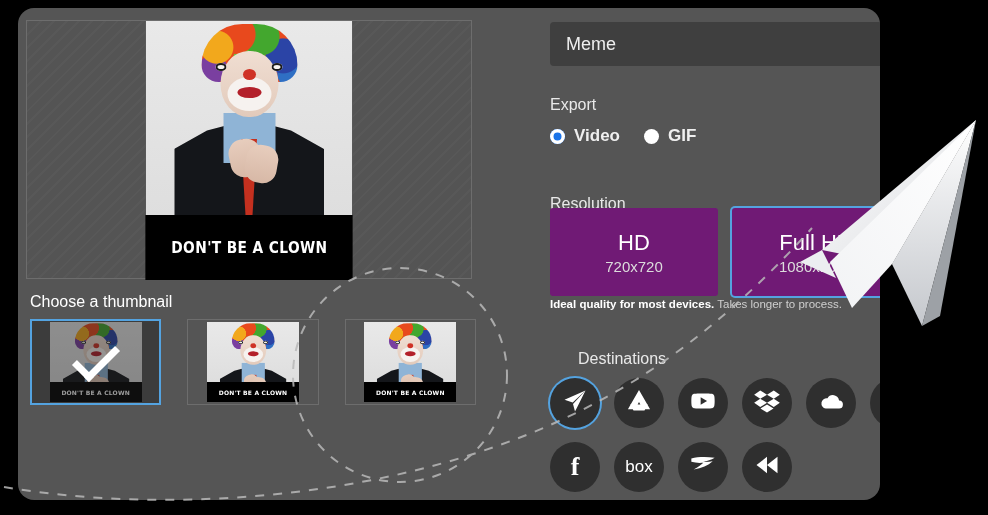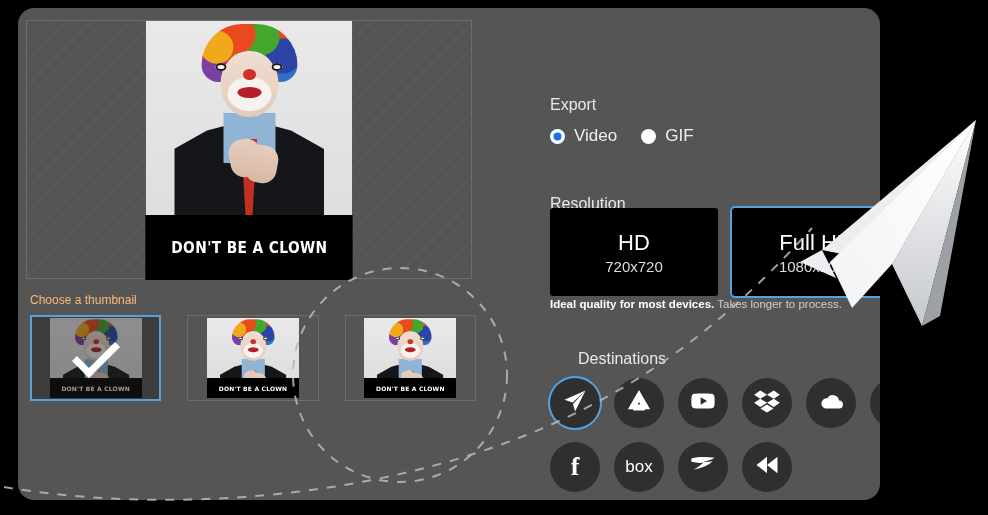--- a/index.html
+++ b/index.html
@@ -65,21 +65,21 @@
     width:16px; height:76px; background:#c4301f; clip-path:polygon(0 0,100% 0,72% 100%,28% 100%); }
   .suit{ position:absolute; left:50%; top:104px; transform:translateX(-50%);
     width:150px; height:92px; background:#14161a;
     clip-path:polygon(0 100%,0 26%,22% 6%,36% 0,40% 30%,50% 44%,60% 30%,64% 0,78% 6%,100% 26%,100% 100%); }
   .hand{ position:absolute; top:118px; width:32px; height:38px; border-radius:14px;
     background:linear-gradient(#e7cdbd,#d7b8a6); }
   .hand.l{ left:84px; transform:rotate(-12deg); }
   .hand.r{ left:100px; top:124px; transform:rotate(10deg); }
 
   
-  .thumb-label{ margin:14px 0 8px 4px; color:#fdba74; font-size:12px; }
+  .thumb-label{ margin:14px 0 8px 4px; color:#ffffff; font-size:16px; }
   .thumbs{ display:flex; gap:26px; padding-left:4px; }
   .thumb{ position:relative; width:137px; height:86px; background:#555;
     border:1px solid #6d6d6d; overflow:hidden; }
   .thumb.sel{ border:2px solid #54a3e0; }
   .t-video{ position:absolute; left:50%; top:50%; transform:translate(-50%,-50%);
     width:92px; height:80px; background:#000; overflow:hidden; }
   .t-img{ position:absolute; left:0; top:0; width:92px; height:60px;
     background:linear-gradient(#e9e9e9,#dedede); overflow:hidden; }
   .t-cap{ position:absolute; left:0; bottom:0; width:92px; height:20px; background:#000;
     display:flex; align-items:center; justify-content:center; }
@@ -96,28 +96,28 @@
   .title-field{
     position:absolute; left:22px; top:14px; width:370px; height:44px;
     background:#3f3f3f; border-radius:4px; color:#eee; font-size:18px;
     display:flex; align-items:center; padding-left:16px;
   }
   .sec-label{ position:absolute; color:#e9e9e9; font-size:16px; }
   #lbl-export{ left:22px; top:88px; }
   #lbl-res{ left:22px; top:174px;margin-top:13px; }
   #lbl-dest{ left:22px; top:342px;margin-left:28px; }
 
-  .radios{ position:absolute; left:22px; top:118px; display:flex; align-items:flex-end; gap:24px; }
+  .radios{ position:absolute; left:22px; top:118px; display:flex; align-items:flex-end; gap:24px;font-weight:bold; }
   .radio{ display:flex; align-items:center; gap:9px; cursor:pointer; }
   .dot{ width:15px; height:15px; border-radius:50%; background:#fff; }
   .dot.on{ background:#1a73e8; box-shadow:inset 0 0 0 3.5px #fff, inset 0 0 0 10px #1a73e8; }
   .radio span{ color:#efefef; font-size:17px; }
 
   .res-row{ position:absolute; left:22px; top:200px; display:flex; gap:14px; }
-  .res-card{ width:168px; height:88px; background:#000000; border-radius:3px;
+  .res-card{ width:168px; height:88px; background:#701a75; border-radius:3px;
     display:flex; flex-direction:column; align-items:center; justify-content:center; gap:2px; }
   .res-card.sel{ box-shadow:0 0 0 2px #54a3e0; }
   .res-card b{ color:#fff; font-size:22px; font-weight:normal; }
   .res-card i{ color:#dcdcdc; font-size:15px; font-style:normal; }
   .res-note{ position:absolute; left:22px; top:290px; font-size:11.5px;
     color:#cfcfcf; white-space:nowrap; }
   .res-note b{ color:#fff; }
 
   .dest{ position:absolute; left:22px; top:370px; width:380px;
     display:flex; flex-wrap:wrap; gap:14px; }
@@ -243,20 +243,23 @@
               <span>DON'T BE  A CLOWN</span>
             </div>
           </div>
         </div>
 
       </div>
     </div>
 
     <div class="right">
 
+      <div class="title-field">
+        <span>Meme</span>
+      </div>
 
       <div class="sec-label" id="lbl-export">Export</div>
 
       <div class="radios">
         <label class="radio">
           <span class="dot on"></span>
           <span>Video</span>
         </label>
         <label class="radio">
           <span class="dot"></span>

